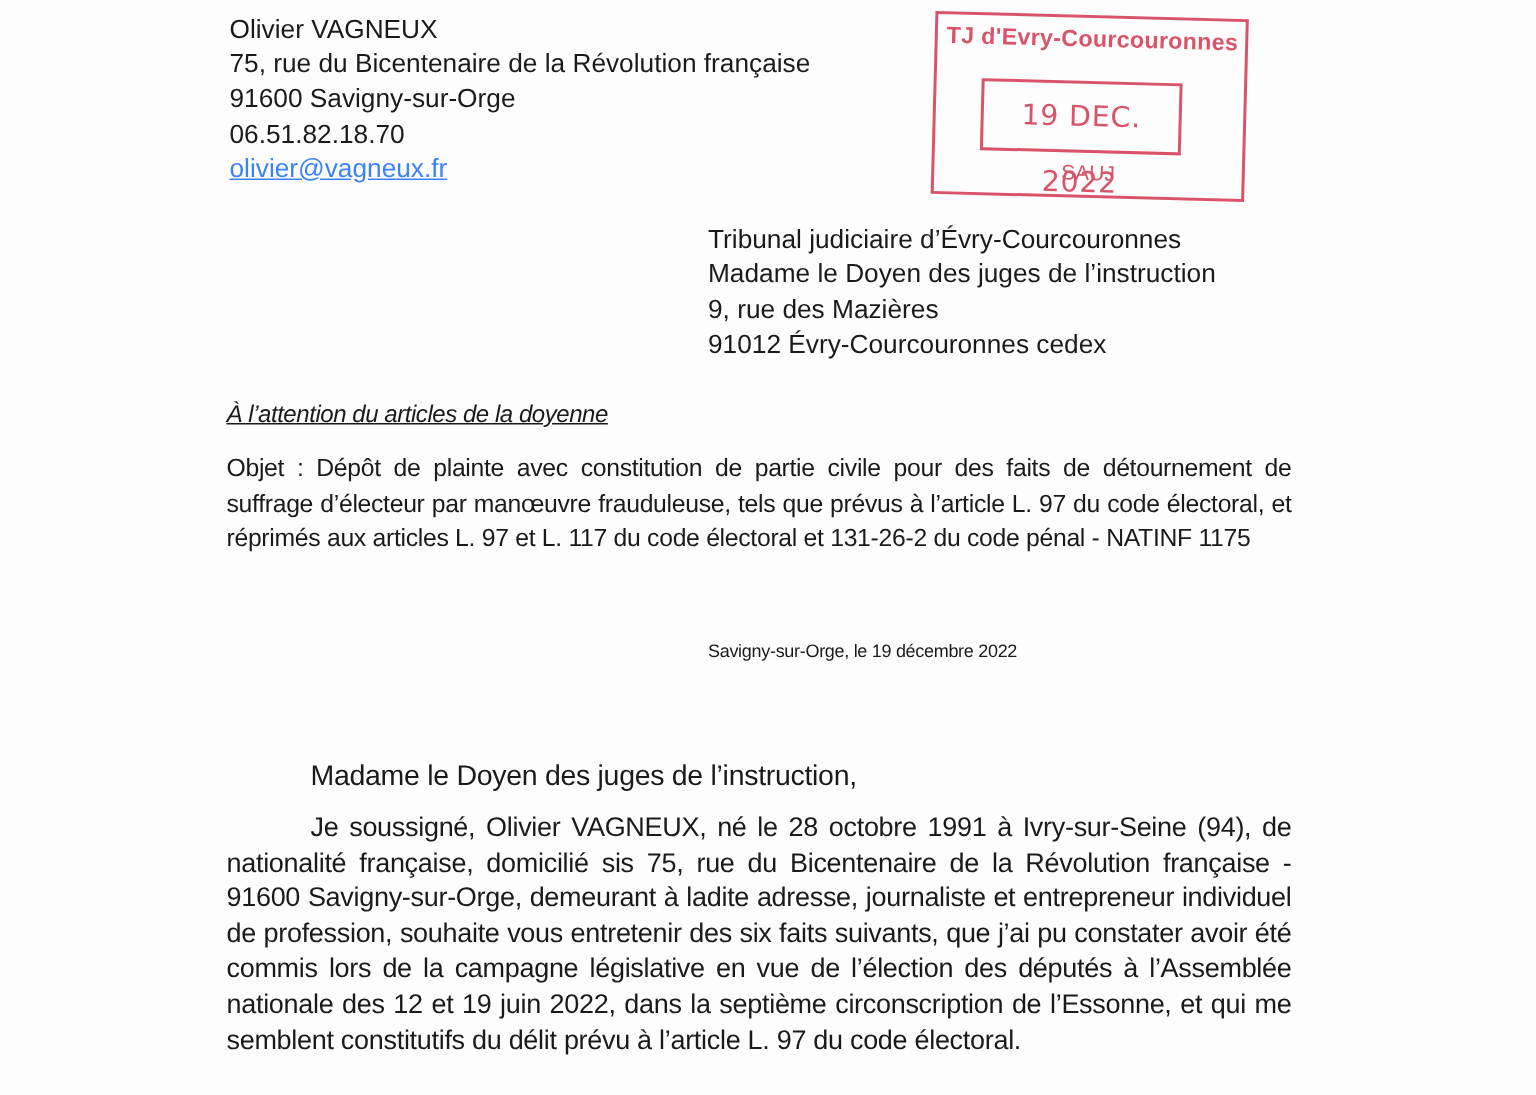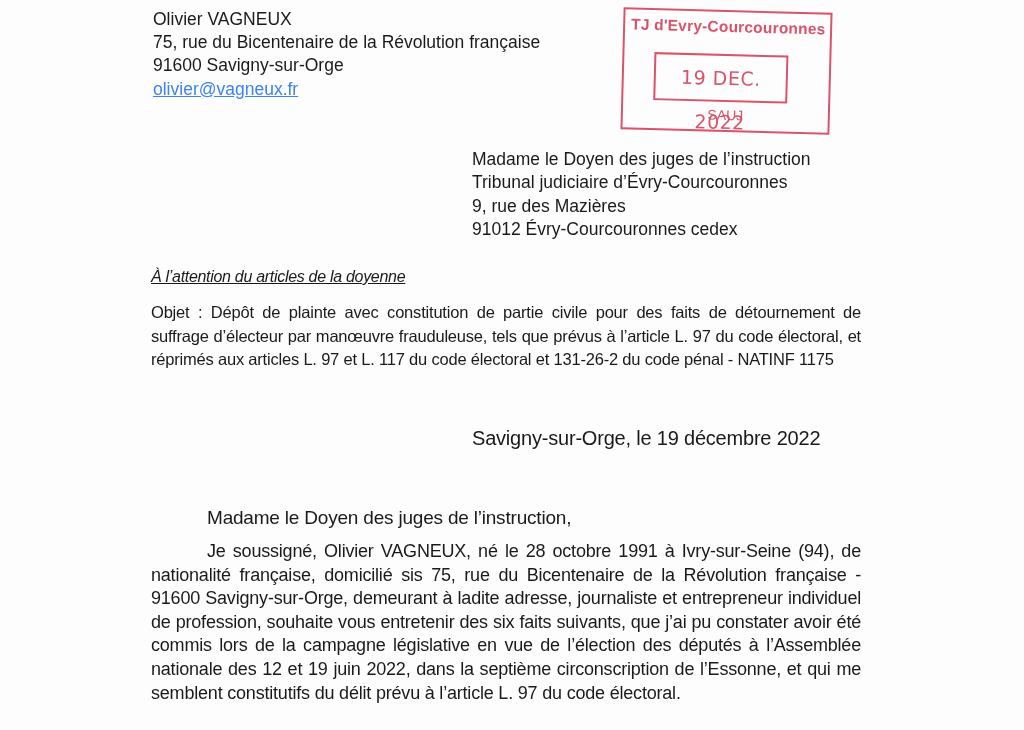--- a/index.html
+++ b/index.html
@@ -53,21 +53,21 @@
   .objet {
     position: absolute; left: 151px; top: 301px; width: 710px;
     font-family: "Liberation Sans", sans-serif;
     font-size: 16.5px; line-height: 23.7px;
     text-align: justify; letter-spacing: -0.2px;
   }
   .objet b { font-weight: normal; }
   .place-date {
     position: absolute; left: 472px; top: 427px;
     font-family: "Liberation Sans", sans-serif;
-    font-size: 20px; letter-spacing: -0.2px; white-space: nowrap;
+    font-size: 12px; letter-spacing: -0.2px; white-space: nowrap;
   }
   .salutation {
     position: absolute; left: 207px; top: 483px;
     font-family: "Liberation Sans", sans-serif;
     font-size: 19px; letter-spacing: -0.2px; white-space: nowrap; margin-top: 24px;
   }
   .body-text {
     position: absolute; left: 151px; top: 540px; width: 710px;
     font-family: Liberation Sans, sans-serif;
     font-size: 18px; line-height: 23.6px;
@@ -76,32 +76,33 @@
 </style>
 </head>
 <body>
 
 <div class="page">
 
   <div class="sender">
     <div>Olivier VAGNEUX</div>
     <div>75, rue du Bicentenaire de la Révolution française</div>
     <div>91600 Savigny-sur-Orge</div>
+    <div>06.51.82.18.70</div>
     <div><a>olivier@vagneux.fr</a></div>
   </div>
 
   <div class="stamp">
     <div class="court">TJ d'Evry-Courcouronnes</div>
     <div class="datebox">19 DEC. 2022</div>
     <div class="service">SAUJ</div>
   </div>
 
   <div class="recipient">
+    <div>Tribunal judiciaire d’Évry-Courcouronnes</div>
     <div>Madame le Doyen des juges de l’instruction</div>
-    <div>Tribunal judiciaire d’Évry-Courcouronnes</div>
     <div>9, rue des Mazières</div>
     <div>91012 Évry-Courcouronnes cedex</div>
   </div>
 
   <div class="attention">À l’attention du articles de la doyenne</div>
 
   <div class="objet">
     <span>Objet : </span><b>Dépôt de plainte avec constitution de partie civile pour des faits de détournement de suffrage d’électeur par manœuvre frauduleuse, tels que prévus à l’article L. 97 du code électoral, et réprimés aux articles L. 97 et L. 117 du code électoral et 131-26-2 du code pénal - NATINF 1175</b>
   </div>
 

